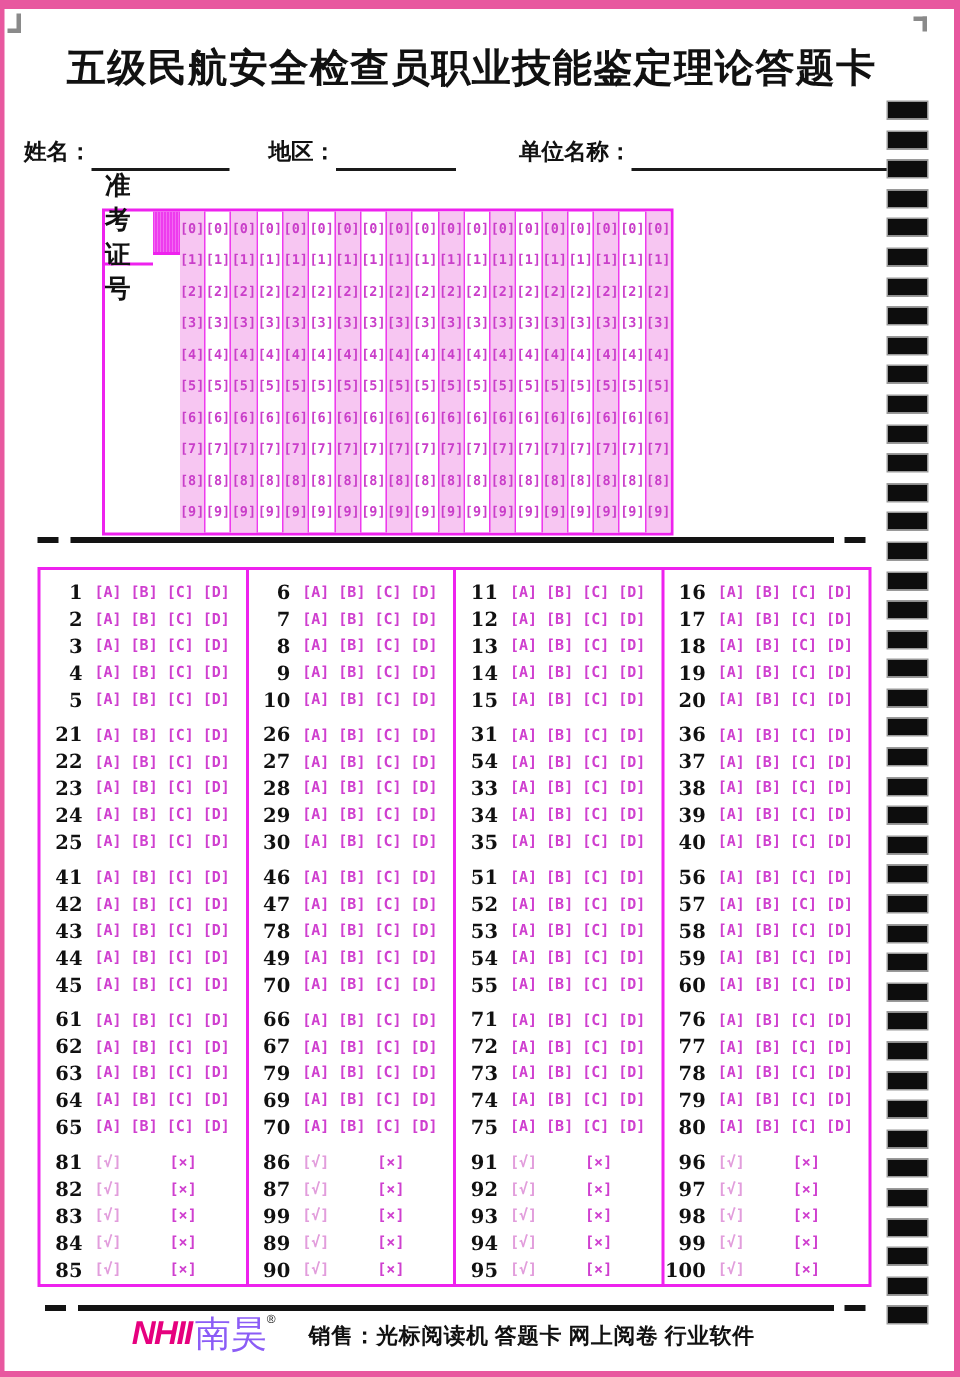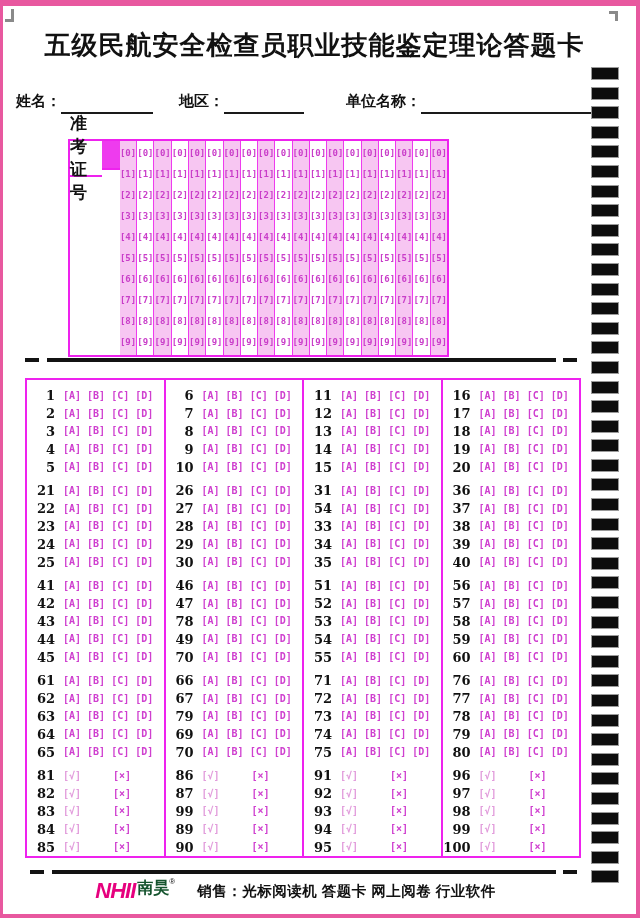--- a/index.html
+++ b/index.html
@@ -45,23 +45,23 @@
   .opt{font-family:"DejaVu Sans Mono",monospace;font-weight:bold;font-size:10px;color:#cf3fcf;margin-right:6px;line-height:1;}
   .opt-check{color:#e29ddc;}
   .opt-cross{margin-left:26px;}
   
   .marks{position:absolute;left:589px;top:62px;width:26px;display:flex;flex-direction:column;gap:8.6px;}
   .mark{height:11px;background:#0d0d0d;outline:1px solid #9a9a9a;}
   
   .footer{position:absolute;left:0;right:60px;bottom:12px;display:flex;justify-content:center;align-items:center;gap:22px;padding-left:12px;}
   .logo{display:flex;align-items:flex-start;line-height:1;}
   .logo-latin{font-style:italic;font-weight:bold;font-size:22px;color:#e6007e;letter-spacing:-1px;margin-right:2px;}
-  .logo-cn{font-weight:bold;font-size:16px;color:#14532d;}
+  .logo-cn{font-weight:normal;font-size:24px;color:#8b5cf6;}
   .logo-reg{font-size:8px;color:#111;margin-top:-2px;}
-  .sales{font-weight:bold;font-size:14.5px;color:#111;letter-spacing:0.5px;}
+  .sales{font-weight:bold;font-size:14.5px;color:#111;letter-spacing:0.5px;font-family:Liberation Serif, serif;}
 </style>
 </head>
 <body>
 
 <div class="sheet">
 
   <div class="corner c-tl-v"></div>
   <div class="corner c-tl-h"></div>
   <div class="corner c-tr-v"></div>
   <div class="corner c-tr-h"></div>

